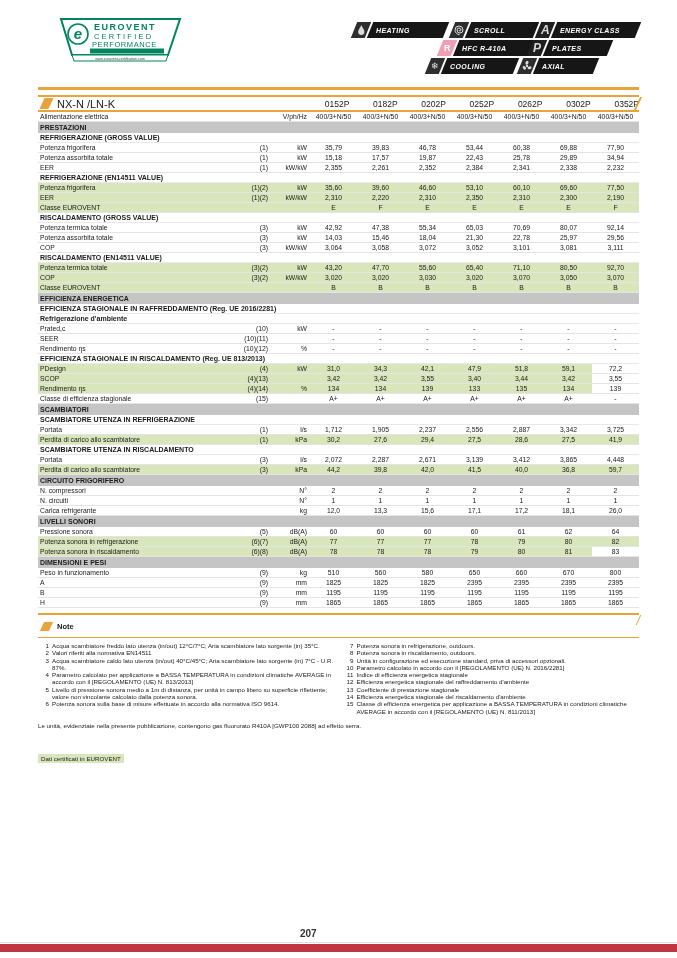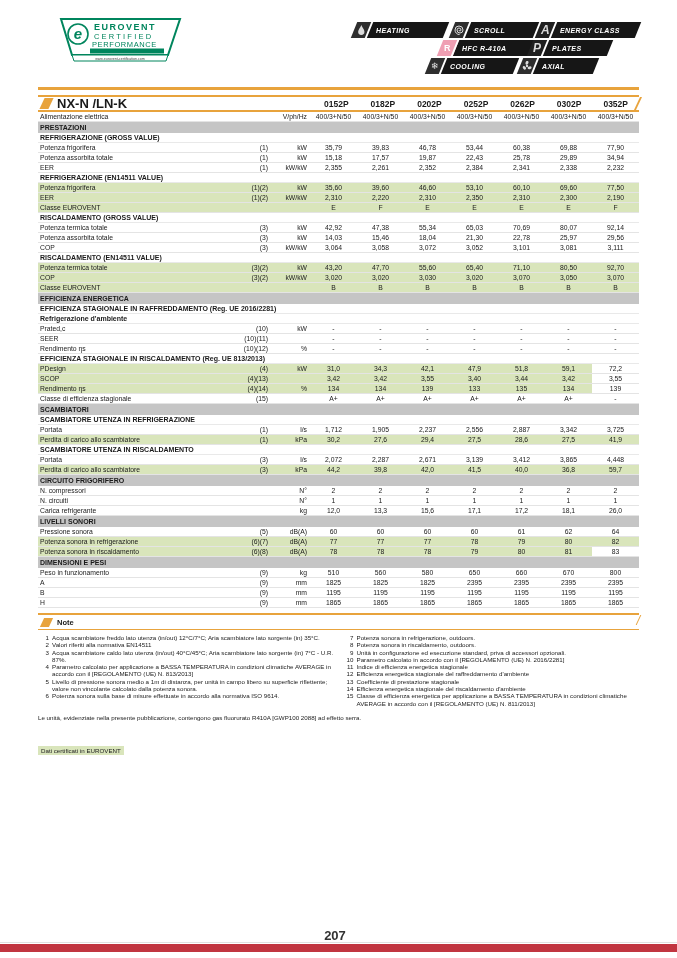--- a/index.html
+++ b/index.html
@@ -23,51 +23,51 @@
   .b6 { left:432px; top:58px; width:84px; }
   .b7 { left:524px; top:58px; width:72px; }
 
   
   .gold { background:#e8a33c; }
   #gold-band { position:absolute; left:38px; top:87px; width:601px; height:3px; }
   #tbl { position:absolute; left:38px; top:95px; width:601px; }
   #tbl-head { position:relative; height:17px; border-top:2px solid #e8a33c; border-bottom:2px solid #e8a33c; display:flex; align-items:center; }
   .hd-slash { width:9px; height:11px; background:#e8a33c; transform:skewX(-25deg); margin:0 6px 0 4px; flex:none; }
   .hd-end { position:absolute; right:0; top:0; width:8px; height:13px; border-right:2px solid #e8a33c; transform:skewX(-25deg); }
-  #tbl-title { font-size:13px; font-weight:bold; white-space:nowrap; }
+  #tbl-title { font-size:11px; font-weight:normal; white-space:nowrap; }
   .hd-spacer { width:253px; flex:none; }
-  .hd-col { flex:1; text-align:center; font-size:8.5px; font-weight:bold; }
+  .hd-col { flex:1; text-align:right; font-size:8.5px; font-weight:normal; }
 
   .row { display:flex; align-items:center; height:10px; font-size:6.8px; line-height:9px; }
   .row.data { border-bottom:1px solid #e4e4e4; }
   .row.sec { height:11px; background:#c5c5c5; font-weight:bold; font-size:7px; padding-left:2px; }
   .row.sub { font-weight:bold; font-size:7px; padding-left:2px; border-bottom:1px solid #e9e9e9; }
   .c-label { width:190px; flex:none; padding-left:2px; white-space:nowrap; overflow:hidden; }
   .c-ref   { width:42px; flex:none; text-align:right; padding-right:2px; white-space:nowrap; }
   .c-unit  { width:40px; flex:none; text-align:right; padding-right:3px; white-space:nowrap; }
   .c-val   { flex:1; text-align:center; white-space:nowrap; }
   .row.hl-f { background:#d9e5bb; }
   .row.hl-p { background:#d9e5bb; }
   .row.hl-p .c-val:last-child { background:#fff; height:100%; line-height:9px; }
 
   
   #notes { position:absolute; left:38px; top:613px; width:601px; }
-  #note-head { position:relative; height:17px; border-top:2px solid #e8a33c; border-bottom:1px solid #e8a33c; display:flex; align-items:center; }
+  #note-head { position:relative; height:25px; border-top:2px solid #e8a33c; border-bottom:1px solid #e8a33c; display:flex; align-items:center; }
   #note-title { font-size:7.5px; font-weight:bold; }
   .note-end { position:absolute; right:0; top:0; width:8px; height:10px; border-right:1.5px solid #e8a33c; transform:skewX(-25deg); }
   #notes-grid { display:flex; gap:8px; margin-top:4px; }
   .ncol { width:50%; }
   .note { display:flex; font-size:6.2px; line-height:7.3px; color:#222; }
   .note .nn { width:11px; flex:none; text-align:right; margin-right:3px; }
   .note .nt { flex:1; }
   #foot1 { font-size:6.2px; margin-top:7px; color:#222; }
   #foot2 { display:inline-block; font-size:6.2px; margin-top:3px; background:#d9e5bb; padding:1px 3px; color:#222; }
 
   
-  #page-num { position:absolute; left:300px; top:928px; width:70px; text-align:center; font-size:13px; font-weight:bold; color:#333; }
+  #page-num { position:absolute; left:300px; top:928px; width:70px; font-size:10px; font-weight:bold; color:#333; }
   #cv-logo { position:absolute; right:30px; top:922px; }
   #bottom-hair { position:absolute; left:0; top:942px; width:677px; height:1px; background:#e0e0e0; }
   #red-stripe { position:absolute; left:0; top:944px; width:677px; height:8px; background:#c13540; }
 
   svg text { font-family:"Liberation Sans", sans-serif; }
 </style>
 </head>
 <body>
 
 <div id="page">

